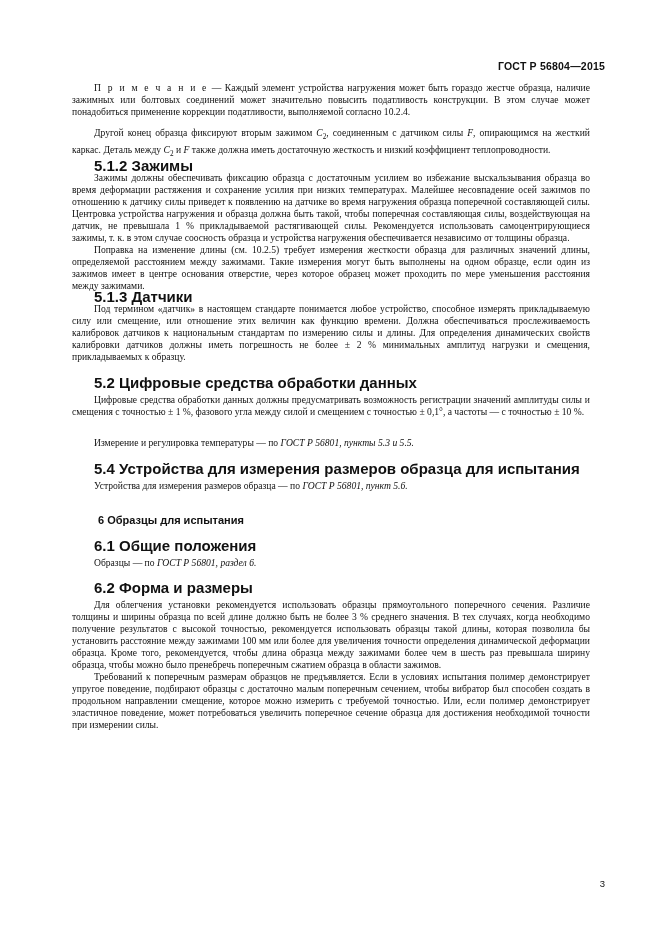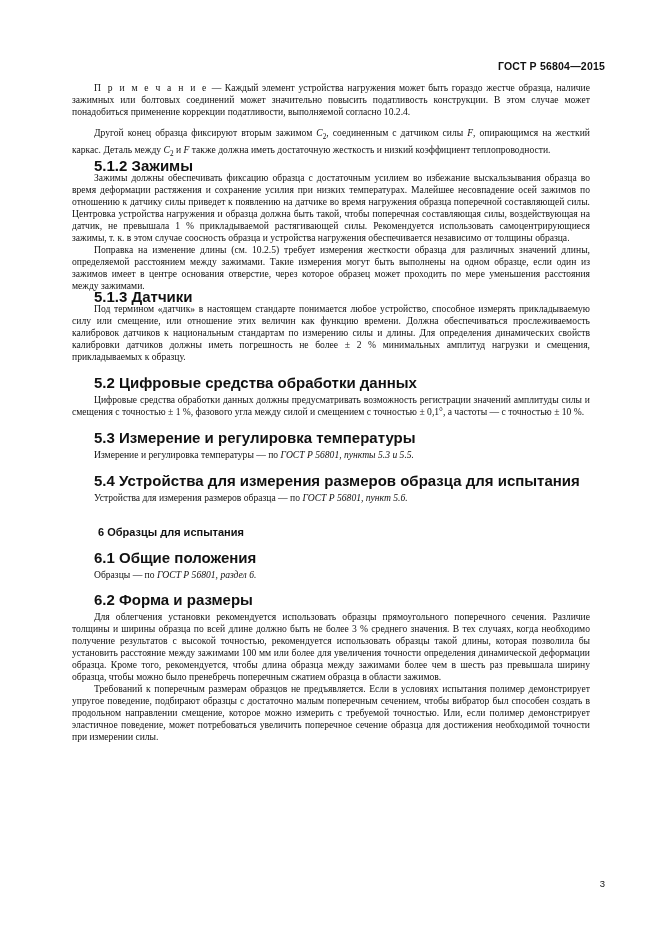--- a/index.html
+++ b/index.html
@@ -114,21 +114,20 @@
     <div class="gap-l"></div>
 
     <h3>5.2 Цифровые средства обработки данных</h3>
 
     <div class="gap-s"></div>
 
     <p class="ind">Цифровые средства обработки данных должны предусматривать возможность регистрации значений амплитуды силы и смещения с точностью ± 1 %, фазового угла между силой и смещением с точностью ± 0,1°, а частоты — с точностью ± 10 %.</p>
 
     <div class="gap-l"></div>
 
-    <h3>5.3 Измерение и регулировка температуры</h3>
 
     <div class="gap-s"></div>
 
     <p class="ind"><span>Измерение и регулировка температуры — по </span><span class="it">ГОСТ Р 56801, пункты 5.3 и 5.5.</span></p>
 
     <div class="gap-l"></div>
 
     <h3>5.4 Устройства для измерения размеров образца для испытания</h3>
 
     <div class="gap-s"></div>

